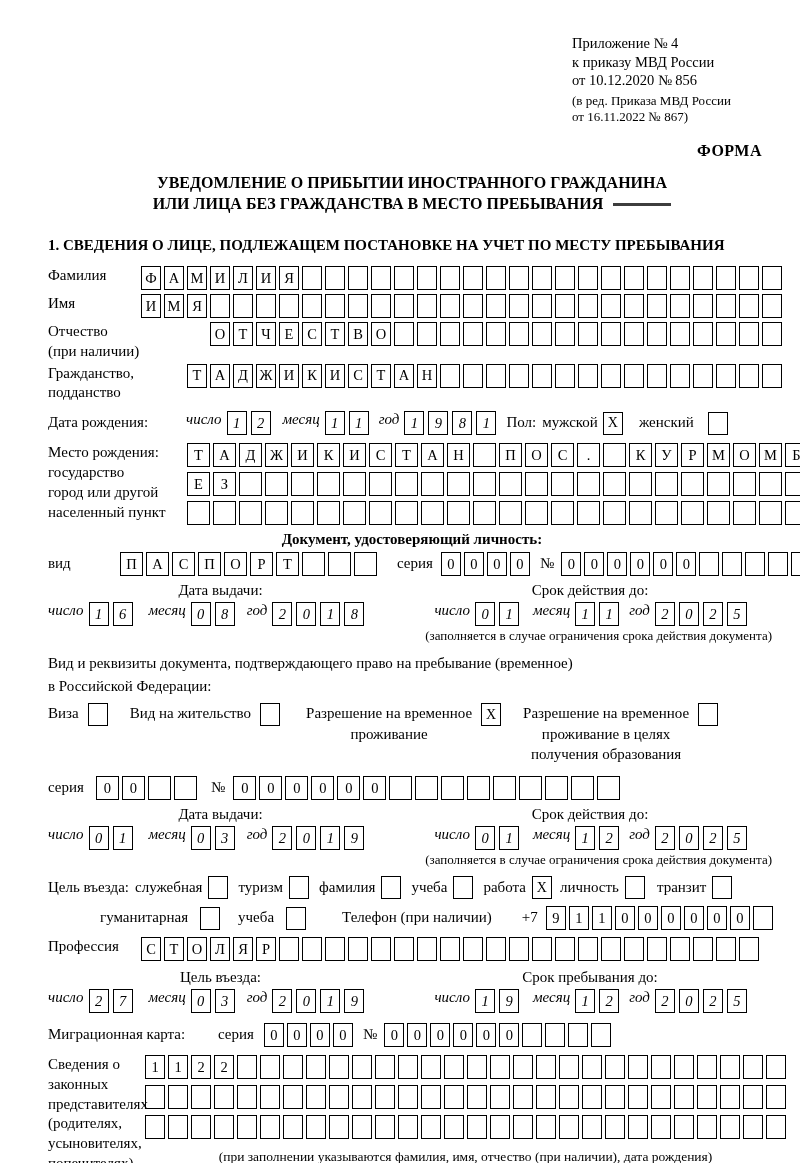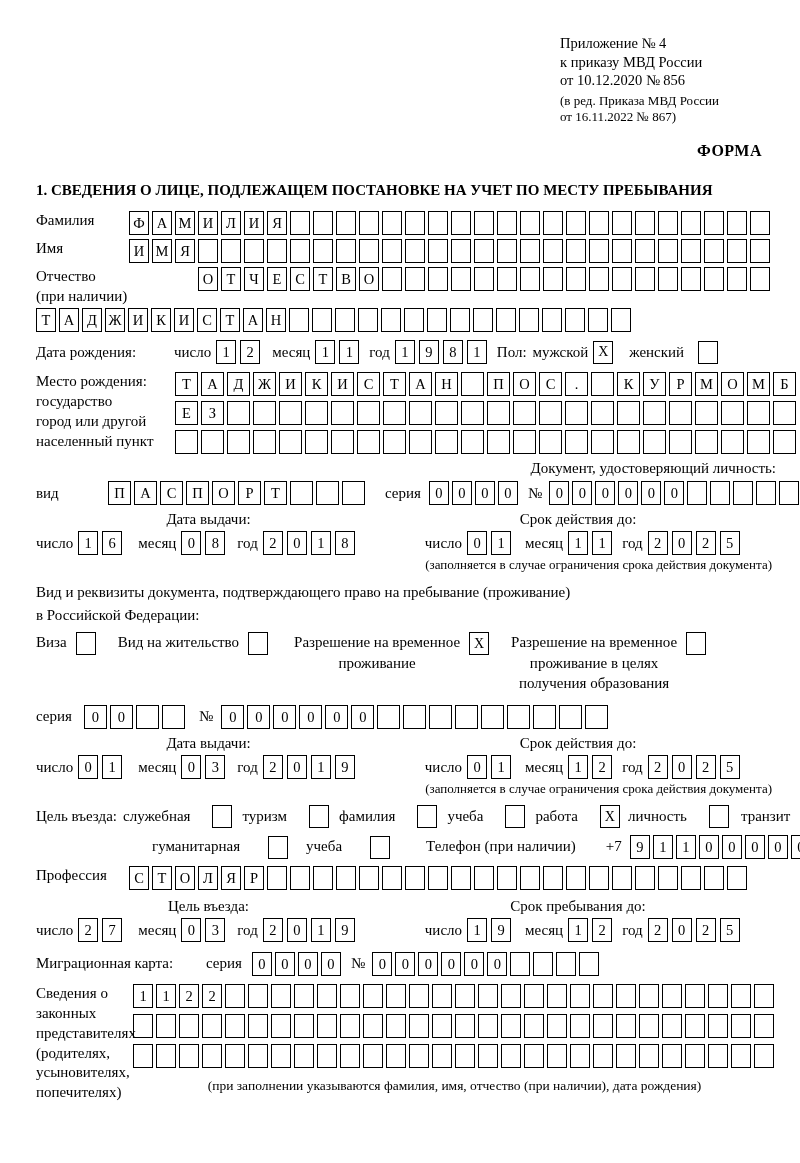--- a/index.html
+++ b/index.html
@@ -5,21 +5,21 @@
   * { box-sizing: border-box; margin: 0; padding: 0; }
   html,body { background:#ffffff; }
   body {
     width: 800px; height: 1163px;
     font-family: "Liberation Serif", "DejaVu Serif", serif;
     color: #000;
   }
   .page {
     position: relative;
     width: 800px; height: 1163px;
-    padding: 34px 24px 0 36px;
+    padding: 34px 24px 0 48px;
     overflow: hidden;
   }
   .pre { white-space: pre-line; }
 
   
   .annex { margin-left: 524px; font-size: 14.5px; line-height: 1.28; }
   .annex-note { margin-left: 524px; font-size: 13px; line-height: 1.28; margin-top: 3px; }
   .forma { text-align: right; padding-right: 14px; font-weight: bold; font-size: 16px; margin-top: 16px; letter-spacing: .5px; }
 
   .title { text-align: center; font-weight: bold; font-size: 16px; line-height: 1.35; margin-top: 12px; }
@@ -38,47 +38,51 @@
   .cb {
     width: 20px; height: 23px; flex: none;
     border: 1.6px solid #000;
     display: inline-flex; align-items: center; justify-content: center;
     font-size: 14px;
   }
   .frow { display: flex; align-items: flex-start; margin-top: 4px; }
   .flabel { font-size: 15px; line-height: 1.32; flex: none; }
 
   
-  .dategroup { display: inline-flex; align-items: center; font-size: 15px; flex: none; }
+  .dategroup { display: inline-flex; align-items: flex-start; font-size: 15px; flex: none; font-style: italic; }
   .dategroup .dglbl { margin-right: 5px; }
   .dategroup .cells { gap: 4px; }
   .datehead { display: flex; font-size: 15px; margin-top: 6px; }
   .small-note { font-size: 13px; text-align: right; padding-right: 4px; margin-top: 2px; }
 
-  .doc-header { text-align: right; font-weight: normal; font-size: 15px; margin-top: 6px; }
+  .doc-header { text-align: center; font-weight: bold; font-size: 15px; margin-top: 6px; }
   .intro { font-size: 15px; line-height: 1.5; margin-top: 8px; }
 
   .opt { display: inline-flex; align-items: flex-start; gap: 9px; flex: none; }
   .opt .olbl { font-size: 15px; line-height: 1.35; text-align: center; }
-  .purpose-item { display: inline-flex; align-items: center; gap: 22px; flex: none; }
+  .purpose-item { display: inline-flex; align-items: center; gap: 6px; flex: none; }
 
   .bottom-note { font-size: 13.5px; text-align: center; margin-top: 8px; padding-left: 90px; }
 </style>
 </head>
 <body>
 
 <div class="page">
 
   <div class="annex pre">Приложение № 4
 к приказу МВД России
 от 10.12.2020 № 856</div>
   <div class="annex-note pre">(в ред. Приказа МВД России
 от 16.11.2022 № 867)</div>
   <div class="forma">ФОРМА</div>
 
+  <div class="title">
+    <div>УВЕДОМЛЕНИЕ О ПРИБЫТИИ ИНОСТРАННОГО ГРАЖДАНИНА</div>
+    <div><span>ИЛИ ЛИЦА БЕЗ ГРАЖДАНСТВА В МЕСТО ПРЕБЫВАНИЯ</span><span class="title-underline"></span></div>
+  </div>
 
   <div class="section-title">1. СВЕДЕНИЯ О ЛИЦЕ, ПОДЛЕЖАЩЕМ ПОСТАНОВКЕ НА УЧЕТ ПО МЕСТУ ПРЕБЫВАНИЯ</div>
 
   <div class="frow" style="margin-top:12px">
     <span class="flabel" style="width:93px">Фамилия</span>
     <span class="cells">
         <span class="cell">Ф</span>
         <span class="cell">А</span>
         <span class="cell">М</span>
         <span class="cell">И</span>
@@ -169,20 +173,22 @@
         <span class="cell"></span>
         <span class="cell"></span>
         <span class="cell"></span>
         <span class="cell"></span>
         <span class="cell"></span>
         <span class="cell"></span>
       </span>
   </div>
 
   <div class="frow" style="margin-top:2px">
+    <span class="flabel pre" style="width:139px">Гражданство,
+подданство</span>
     <span class="cells">
         <span class="cell">Т</span>
         <span class="cell">А</span>
         <span class="cell">Д</span>
         <span class="cell">Ж</span>
         <span class="cell">И</span>
         <span class="cell">К</span>
         <span class="cell">И</span>
         <span class="cell">С</span>
         <span class="cell">Т</span>
@@ -411,21 +417,21 @@
       <span class="cells">
           <span class="cell">2</span>
           <span class="cell">0</span>
           <span class="cell">2</span>
           <span class="cell">5</span>
         </span>
     </span>
   </div>
   <div class="small-note">(заполняется в случае ограничения срока действия документа)</div>
 
-  <div class="intro pre">Вид и реквизиты документа, подтверждающего право на пребывание (проживание)
+  <div class="intro pre">Вид и реквизиты документа, подтверждающего право на пребывание (временное)
 в Российской Федерации:</div>
 
   <div class="frow" style="margin-top:6px">
     <span class="opt">
       <span class="olbl">Виза</span>
       <span class="cb"></span>
     </span>
     <span class="opt" style="margin-left:22px">
       <span class="olbl">Вид на жительство</span>
       <span class="cb"></span>
@@ -551,21 +557,21 @@
       <span class="flabel">личность</span>
       <span class="cb"></span>
     </span>
     <span class="purpose-item" style="margin-left:12px">
       <span class="flabel">транзит</span>
       <span class="cb"></span>
     </span>
   </div>
 
   <div class="frow" style="margin-top:7px; align-items:center">
-    <span class="purpose-item" style="margin-left:116px">
+    <span class="purpose-item" style="margin-left:52px">
       <span class="flabel">гуманитарная</span>
       <span class="cb" style="margin-left:6px"></span>
     </span>
     <span class="purpose-item" style="margin-left:18px">
       <span class="flabel">учеба</span>
       <span class="cb" style="margin-left:6px"></span>
     </span>
     <span class="flabel" style="margin-left:36px">Телефон (при наличии)</span>
     <span class="flabel" style="margin-left:30px">+7</span>
     <span class="cells" style="margin-left:8px">

